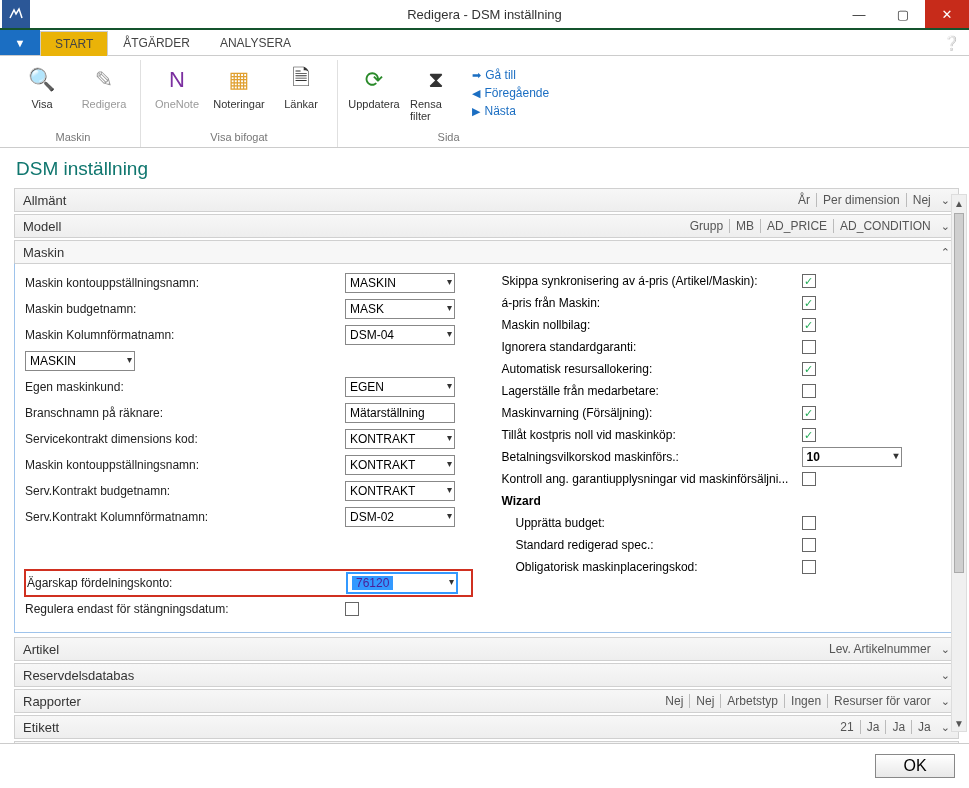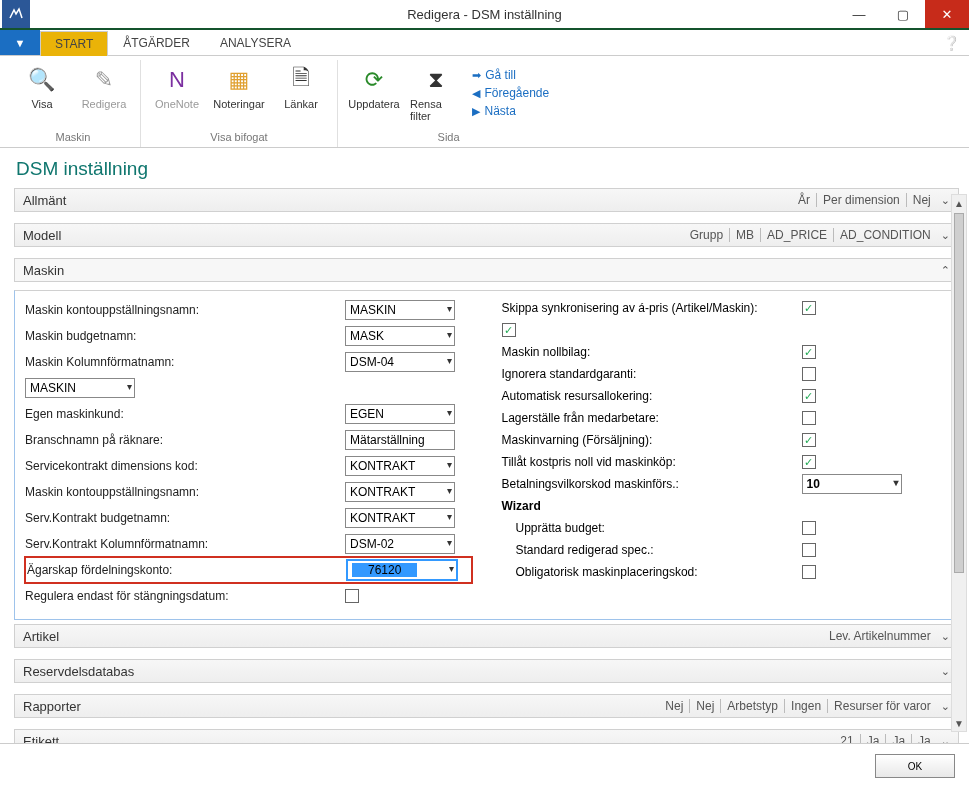--- a/index.html
+++ b/index.html
@@ -22,45 +22,45 @@
   .gbtn { display: flex; flex-direction: column; align-items: center; width: 52px; color:#333; font-size:11px;}
   .gbtn.dim { color: #999; }
   .gbtn .icn { width: 32px; height: 32px; display:flex; align-items:center; justify-content:center; font-size:22px; margin-bottom:2px;}
   .glabel { text-align: center; color: #777; font-size: 11px; padding: 2px 0 4px 0; }
   .navlinks { display:flex; flex-direction:column; gap:4px; font-size:12px; padding-top:4px;}
   .navlinks a { color:#1b6ec2; display:flex; align-items:center; gap:4px; text-decoration:none;}
   .navlinks .arrow{color:#1b6ec2; font-size:11px;}
   .page { position:absolute; top:150px; bottom:0; left:0; right:0; display:flex; flex-direction:column;}
   .pagehdr { color:#0f766e; font-size:19px; padding: 8px 16px 4px 16px; }
   .fastTabs { flex:1; overflow:hidden; padding: 4px 10px 0 14px; }
-  .ft { border: 1px solid #d0d0d0; background: linear-gradient(#f7f7f7,#eeeeee); height: 24px; display:flex; align-items:center; padding:0 8px; margin-bottom:11px; font-size:13px; color:#333;}
+  .ft { border: 1px solid #d0d0d0; background: linear-gradient(#f7f7f7,#eeeeee); height: 24px; display:flex; align-items:center; padding:0 8px; margin-bottom:2px; font-size:13px; color:#333;}
   .ft .lbl { flex: 0 0 auto; }
   .ft .sp { flex:1; }
   .ft .sum { color:#555; font-size:12px; display:flex; gap:6px; align-items:center;}
   .ft .sum span{border-left:1px solid #bbb; padding-left:6px;}
   .ft .sum span:first-child{border-left:none;padding-left:0;}
   .ft .chev { margin-left:10px; color:#555; font-size:11px;}
   .ft.open { background:#f7f7f7;}
   .ftbody { border:1px solid #9ec3eb; border-top:1px solid #d0d0d0; margin-top:-3px; margin-bottom:4px; padding:6px 10px 10px 10px; display:flex; gap:30px; background:#fff;}
   .col { flex:1; }
   .row { display:flex; align-items:center; height:26px; }
   .row label { width: 320px; color:#222; font-size:12px;}
   .combo { width:110px; height:20px; border:1px solid #888; display:flex; align-items:center; padding:0 4px; font-size:12px; background:#fff; position:relative;}
   .combo .dd { position:absolute; right:2px; top:2px; font-size:10px; color:#333;}
   .combo.sel { border:1px solid #3399ff; box-shadow:0 0 0 1px #3399ff;}
-  .combo.sel .val{ background:#3399ff;color:#000000;padding:0 16px;}
+  .combo.sel .val{ background:#3399ff;color:#4c1d95;padding:0 4px;}
   .chk { width:14px;height:14px;border:1px solid #666;background:#fff;display:inline-flex;align-items:center;justify-content:center;font-size:11px;color:#2a5;}
   .wizhdr{font-weight:bold; font-size:12px; height:22px;display:flex;align-items:center;}
   .row2 label{width:310px; padding-left:14px;}
   .btnbar{ border-top:1px solid #ccc; padding:10px 14px; display:flex; justify-content:flex-end;}
-  .okbtn{ width:80px; height:24px; border:1px solid #888; background:linear-gradient(#fff,#e8e8e8); font-size:10px;}
+  .okbtn{ width:80px; height:24px; border:1px solid #888; background:linear-gradient(#fff,#e8e8e8); font-size:16px;}
   .scrollbar{position:absolute; right:2px; top:194px; bottom:56px; width:16px; background:#f0f0f0; border:1px solid #ddd;}
   .sbarrow{height:16px;display:flex;align-items:center;justify-content:center;font-size:10px;color:#555;}
   .sbthumb{position:absolute;top:18px;left:2px;right:2px;height:360px;background:#cfcfcf;border:1px solid #aaa;}
-  .row.hl{outline:2px solid #d03020; outline-offset:-1px; padding:0 2px;}
+  .row.hl{outline:2px solid #d03020; outline-offset:-1px; padding:0 2px;margin-top:40px;}
   .rightchk{display:flex;align-items:center; height:22px;}
   .rightchk label{width:300px;}
   .widecombo{width:100px;font-weight:bold;}
 </style>
 </head>
 <body>
 
 <div class="titlebar">
   <div class="appicon">
     <svg width="16" height="16" viewBox="0 0 16 16">
@@ -261,20 +261,21 @@
             <label>Regulera endast för stängningsdatum:</label>
             <span class="chk"></span>
           </div>
         </div>
       <div class="col" id="rightcol">
           <div class="rightchk">
             <label>Skippa synkronisering av á-pris (Artikel/Maskin):</label>
             <span class="chk">✓</span>
           </div>
           <div class="rightchk">
+            <label>á-pris från Maskin:</label>
             <span class="chk">✓</span>
           </div>
           <div class="rightchk">
             <label>Maskin nollbilag:</label>
             <span class="chk">✓</span>
           </div>
           <div class="rightchk">
             <label>Ignorera  standardgaranti:</label>
             <span class="chk"></span>
           </div>
@@ -293,20 +294,24 @@
           <div class="rightchk">
             <label>Tillåt kostpris noll vid maskinköp:</label>
             <span class="chk">✓</span>
           </div>
           <div class="rightchk">
             <label>Betalningsvilkorskod maskinförs.:</label>
             <div class="combo widecombo">
               <span>10</span>
               <span class="dd">▾</span>
             </div>
+          </div>
+          <div class="rightchk">
+            <label>Kontroll ang. garantiupplysningar vid maskinförsäljni...</label>
+            <span class="chk"></span>
           </div>
           <div class="wizhdr">Wizard</div>
           <div class="rightchk row2">
             <label>Upprätta budget:</label>
             <span class="chk"></span>
           </div>
           <div class="rightchk row2">
             <label>Standard redigerad spec.:</label>
             <span class="chk"></span>
           </div>

